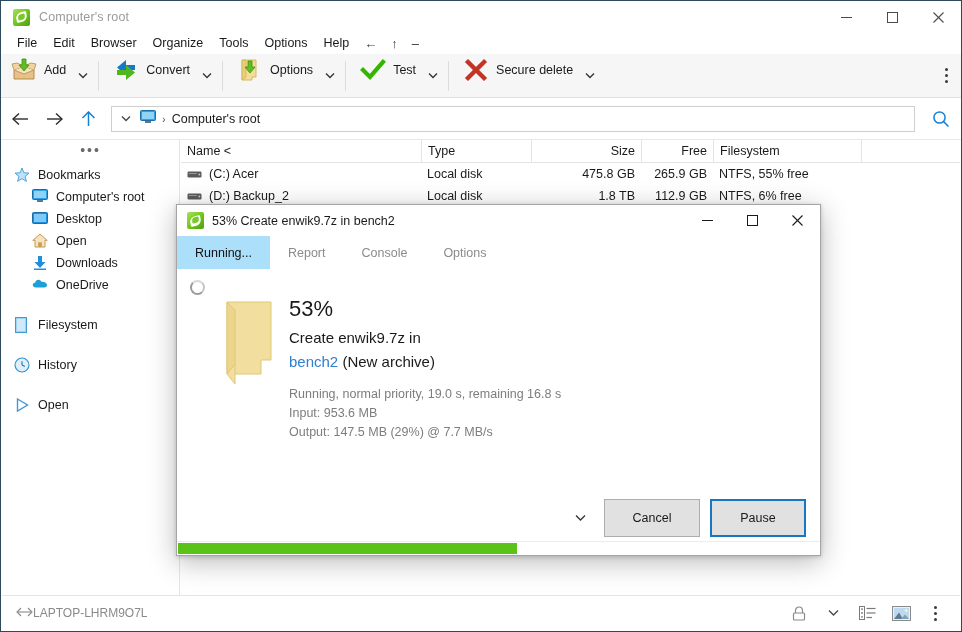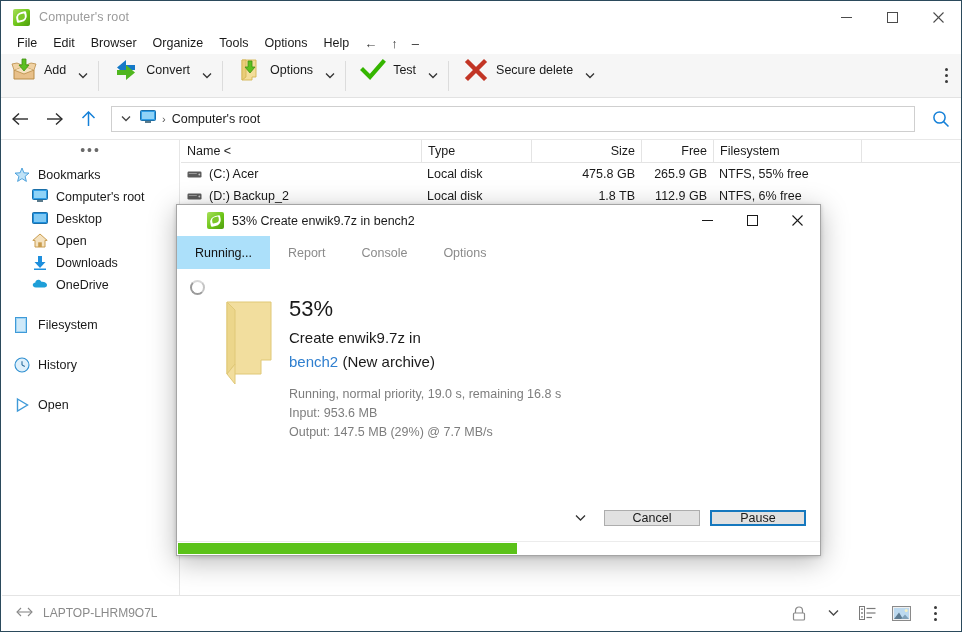--- a/index.html
+++ b/index.html
@@ -159,34 +159,34 @@
   .fl-row .col { padding: 0 6px; height: 22px; display: flex; align-items: center; gap: 7px; }
   .drive-ico { width: 15px; height: 11px; position: relative; flex: none; }
 
   
   .statusbar {
     position: absolute; left: 1px; right: 1px; bottom: 1px; height: 35px;
     background: #ffffff; border-top: 1px solid #e4e4e4;
     display: flex; align-items: center;
     font-size: 12px; color: #8a8a8a;
   }
-  .sb-left { display: flex; align-items: center; gap: 10px; padding-left: 14px; }
+  .sb-left { display: flex; align-items: center; padding-left: 14px; }
   .sb-right { margin-left: auto; display: flex; align-items: center; gap: 4px; padding-right: 10px; }
   .sb-btn { width: 30px; height: 30px; display: flex; align-items: center; justify-content: center; color: #5a5a5a; }
 
   
   .dialog {
     position: absolute; left: 175px; top: 203px; width: 645px; height: 352px;
     background: #ffffff;
     border: 1px solid #a5a5a5;
     box-shadow: 0 6px 26px rgba(0,0,0,0.28), 0 1px 4px rgba(0,0,0,0.18);
     display: flex; flex-direction: column;
   }
   .dlg-title {
-    height: 31px; display: flex; align-items: center; background: #ffffff; padding-left: 20px;
+    height: 31px; display: flex; align-items: center; background: #ffffff;
   }
   .dlg-title .app-icon { margin-left: 10px; margin-right: 8px; }
   .dlg-title-text { font-size: 12.5px; color: #1a1a1a; }
   .dlg-wc { margin-left: auto; display: flex; }
   .dlg-wc .wc { width: 45px; height: 31px; color: #1a1a1a; }
 
   .dlg-tabs {
     height: 33px; display: flex; align-items: stretch;
     background: #ffffff; font-size: 12.5px;
   }
@@ -216,21 +216,21 @@
 
   .dlg-footer {
     height: 46px; display: flex; align-items: center; justify-content: flex-end;
     padding-right: 14px; gap: 10px; background: #ffffff;
   }
   .dlg-foot-caret {
     width: 24px; height: 24px; display: flex; align-items: center; justify-content: center;
     color: #333; margin-right: 2px;
   }
   .dlg-btn {
-    min-width: 96px; height: 16px; font-size: 12.5px; font-family: "Liberation Sans", sans-serif;
+    min-width: 96px; height: 38px; font-size: 12.5px; font-family: "Liberation Sans", sans-serif;
     background: #e1e1e1; border: 1px solid #adadad; color: #1a1a1a;
     display: flex; align-items: center; justify-content: center;
   }
   .dlg-btn.primary {
     background: #e1e1e1; border: 2px solid #1678be;
   }
   .dlg-progress {
     height: 14px; background: #ffffff; position: relative;
     border-top: 1px solid #ececec;
   }

